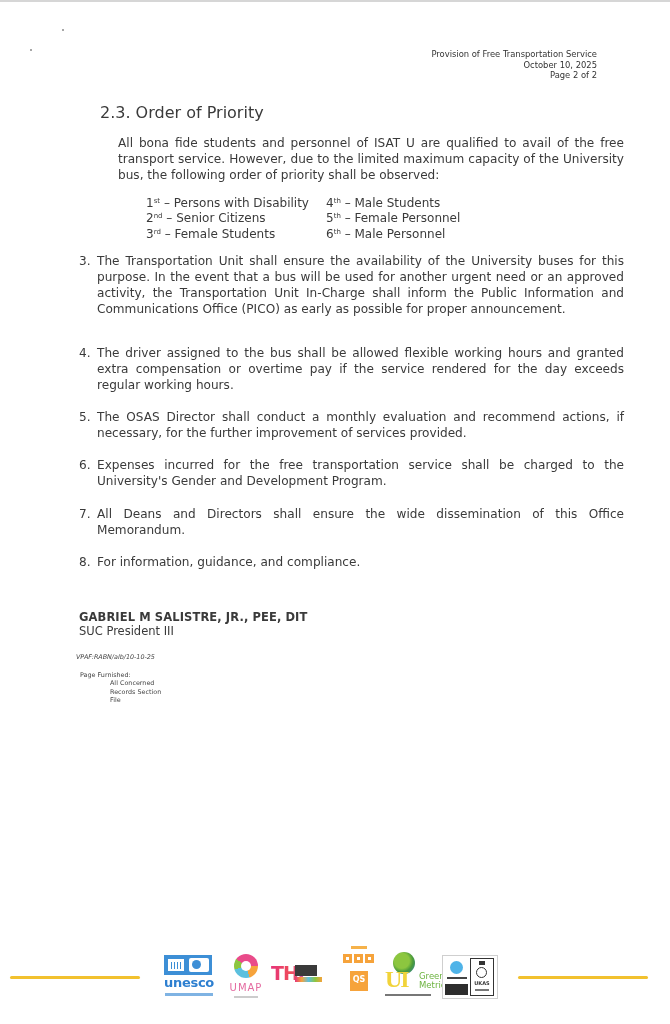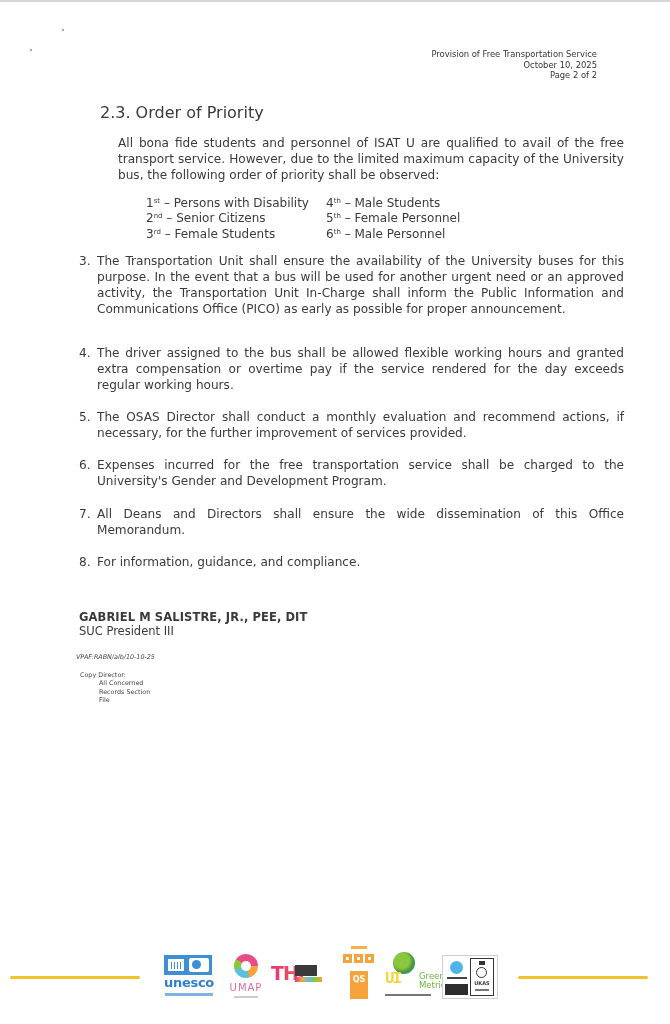--- a/index.html
+++ b/index.html
@@ -121,21 +121,21 @@
     }
     .copy-furnished {
       position: absolute;
       left: 80px;
       top: 671px;
       font-size: 6.4px;
       line-height: 8.4px;
       color: #444;
     }
     .copy-furnished .cf-list {
-      margin-left: 19px;
+      margin-left: 30px;
     }
 
     
     .footer-line {
       position: absolute;
       top: 976px;
       height: 3px;
       background: #f2c12e;
       border-radius: 2px;
     }
@@ -223,36 +223,36 @@
     .qs-star {
       position: absolute; top: 8px; width: 9px; height: 9px; background: #f6a33b;
     }
     .qs-star::after {
       content: ""; position: absolute; left: 3px; top: 3px; width: 3px; height: 3px; background: #fff;
     }
     .qs-star.s1 { left: 1px; }
     .qs-star.s2 { left: 12px; }
     .qs-star.s3 { left: 23px; }
     .qs-box {
-      position: absolute; left: 8px; top: 25px; width: 18px; height: 28px;
+      position: absolute; left: 8px; top: 25px; width: 18px; height: 20px;
       background: #f6a33b; color: #fff;
       font-family: "DejaVu Sans", sans-serif; font-size: 8px; font-weight: bold;
       text-align: center; line-height: 18px;
     }
 
     
     .logo-greenmetric { left: 383px; top: 952px; width: 52px; height: 52px; }
     .gm-globe {
       position: absolute; left: 10px; top: 0; width: 22px; height: 22px; border-radius: 50%;
       background: radial-gradient(circle at 40% 40%, #8cc63f 0 40%, #4a9a3a 60%, #2e7fbf 100%);
     }
     .gm-ui {
       position: absolute; left: 2px; top: 14px;
-      font-family: Liberation Mono, monospace; font-weight: bold;
-      font-size: 16px; line-height: 26px; color: #f1d33a; letter-spacing: -2px;
+      font-family: Liberation Serif, serif; font-weight: bold;
+      font-size: 24px; line-height: 26px; color: #f1d33a; letter-spacing: -2px;
     }
     .gm-text {
       position: absolute; left: 36px; top: 20px;
       font-family: "DejaVu Sans", sans-serif; font-size: 8.5px; line-height: 8.5px; color: #6cb33f;
     }
     .gm-sub {
       position: absolute; left: 2px; top: 42px; width: 46px; height: 2px; background: #777;
     }
 
     
@@ -340,21 +340,21 @@
   <span class="num">8.</span>
   <div class="txt">For information, guidance, and compliance.</div>
 </div>
 
 <div class="signatory-name">GABRIEL M SALISTRE, JR., PEE, DIT</div>
 <div class="signatory-title">SUC President III</div>
 
 <div class="ref-code">VPAF:RABN/alb/10-10-25</div>
 
 <div class="copy-furnished">
-  <div>Copy Director:</div>
+  <div>Page Furnished:</div>
   <div class="cf-list">
     <div>All Concerned</div>
     <div>Records Section</div>
     <div>File</div>
   </div>
 </div>
 
 <div class="footer-line left"></div>
 <div class="footer-line right"></div>
 

